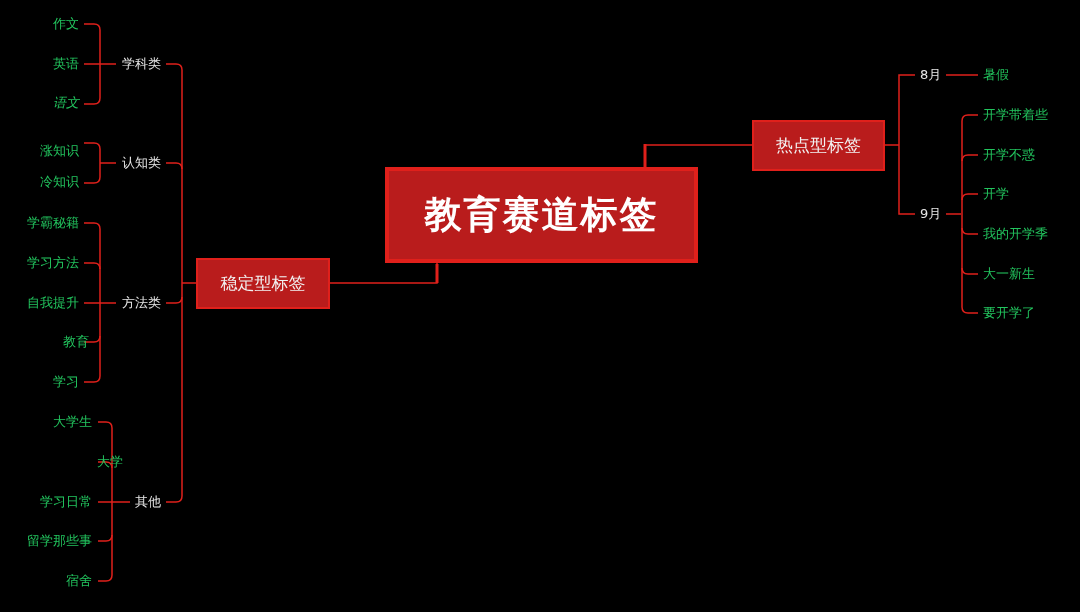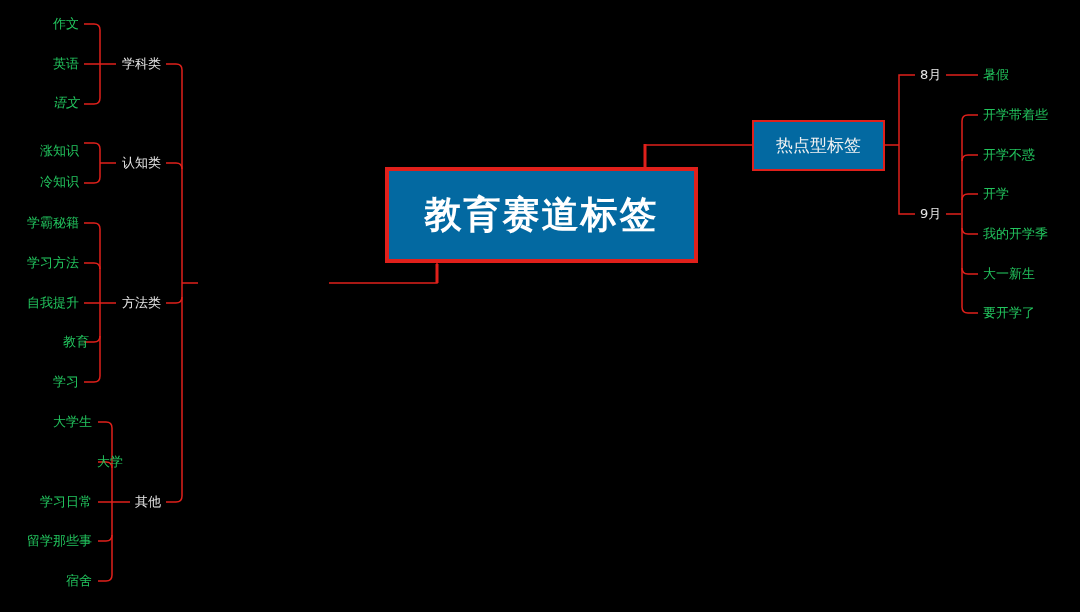--- a/index.html
+++ b/index.html
@@ -37,21 +37,21 @@
     .cat {
       position: absolute;
       font-size: 13px;
       line-height: 18px;
       color: #e6e6e6;
       white-space: nowrap;
     }
     .box {
       position: absolute;
       border: 2px solid #e0201b;
-      background: #0369a1;
+      background: #b91c1c;
       color: #f2f2f2;
       display: flex;
       align-items: center;
       justify-content: center;
       box-sizing: border-box;
       white-space: nowrap;
     }
     .box.main {
       border-width: 4px;
       font-size: 37px;
@@ -113,20 +113,23 @@
     <g fill="none" stroke="#e0201b" stroke-width="3">
       <path d="M437 264 V283"></path>
       <path d="M645 144 V167"></path>
     </g>
   </svg>
 
   <div class="box main" style="left:385px; top:167px; width:313px; height:96px;">
     <span>教育赛道标签</span>
   </div>
 
+  <div class="box sub" style="left:196px; top:258px; width:134px; height:51px;">
+    <span>稳定型标签</span>
+  </div>
 
   <div class="box sub" style="left:752px; top:120px; width:133px; height:51px;">
     <span>热点型标签</span>
   </div>
 
   <div class="cat" style="left:122px; top:55px;">学科类</div>
   <div class="cat" style="left:122px; top:154px;">认知类</div>
   <div class="cat" style="left:122px; top:294px;">方法类</div>
   <div class="cat" style="left:135px; top:493px;">其他</div>
 

